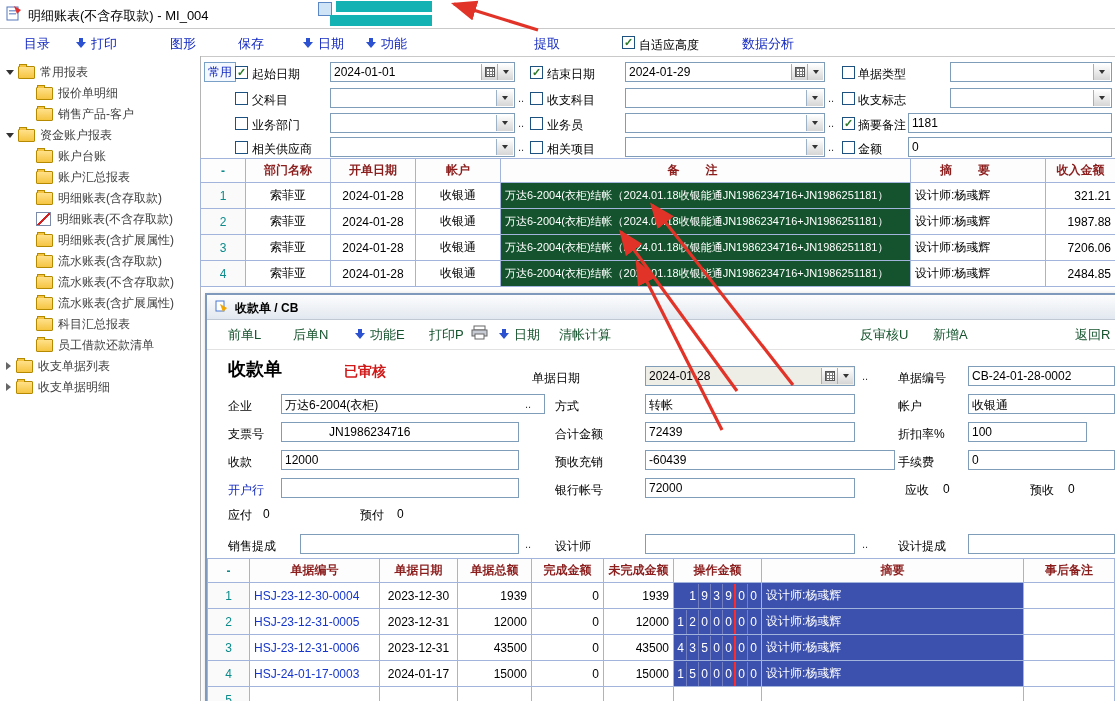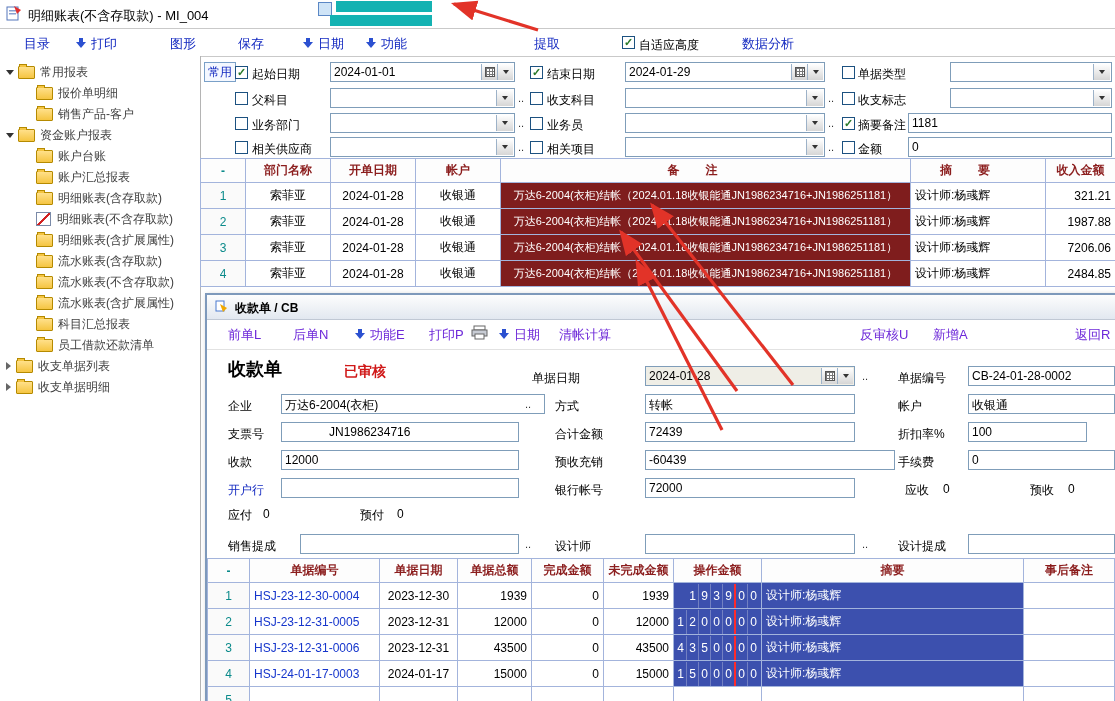--- a/index.html
+++ b/index.html
@@ -41,35 +41,35 @@
   .dots{position:absolute;font-size:11px;color:#333;}
   
   table.grid{border-collapse:collapse;table-layout:fixed;background:#fff;font-size:12px;}
   .grid th,.grid td{border:1px solid #a3b4dc;padding:0 4px;overflow:hidden;white-space:nowrap;box-sizing:border-box;}
   .grid th{height:24px;color:#8b1d1d;font-weight:bold;text-align:center;background:#fdfdfd;}
   .grid td{height:26px;}
   .th-num{color:#0a8a8a !important;}
   .td-num{color:#0a8a8a;text-align:center;background:#fafafa;}
   .sp2{letter-spacing:26px;}
   .sel{background:#3c50ae;color:#fff;}
-  .note-cell{background:#7f1d1d;color:#fff;font-size:11px;text-align:center;}
+  .note-cell{background:#14532d;color:#fff;font-size:11px;}
   .num{text-align:right;}
   .ctr{text-align:center;}
   .blue-val{color:#1535cc;}
   .digcell{background:#3c50ae;padding:0 2px 0 0 !important;}
   .digwrap{display:flex;justify-content:flex-end;align-items:center;height:100%;}
   .digit{color:#fff;width:11px;text-align:center;border-left:1px solid #7280c2;font-size:12px;line-height:24px;}
   .digit:first-child{border-left:none;}
   .digit.dec{border-left:2px solid #ff2a2a;}
   
   .popup{position:absolute;left:205px;top:293px;width:912px;height:412px;box-sizing:border-box;background:#fff;border:2px solid #7e99bb;overflow:hidden;box-shadow:2px 2px 6px rgba(0,0,0,0.25);}
   .ptitle{position:absolute;left:0;top:0;right:0;height:24px;background:linear-gradient(#fdfdfd,#e2e8f0);border-bottom:1px solid #c0c8d4;}
   .ptitle-text{position:absolute;left:28px;top:5px;font-size:12px;font-weight:bold;color:#000;}
   .ptoolbar{position:absolute;left:0;top:24px;right:0;height:30px;border-bottom:1px solid #e2e2e2;}
-  .pitem{position:absolute;top:7px;color:#6d28d9;font-size:13px;white-space:nowrap;}
+  .pitem{position:absolute;top:7px;color:#14532d;font-size:13px;white-space:nowrap;}
   .plabel{position:absolute;font-size:12px;color:#000;white-space:nowrap;}
   .pfield{position:absolute;height:20px;box-sizing:border-box;border:1px solid #7f9db9;background:#fff;font-size:12px;}
   .pfield.disabled{background:#efeee6;}
   .doc-title{position:absolute;font-size:18px;font-weight:bold;color:#000;}
   .status-red{position:absolute;font-size:14px;font-weight:bold;color:#d01818;}
   .link-label{color:#1228c0;}
   .arrows{position:absolute;left:0;top:0;z-index:20;pointer-events:none;}
 </style>
 </head>
 <body>

